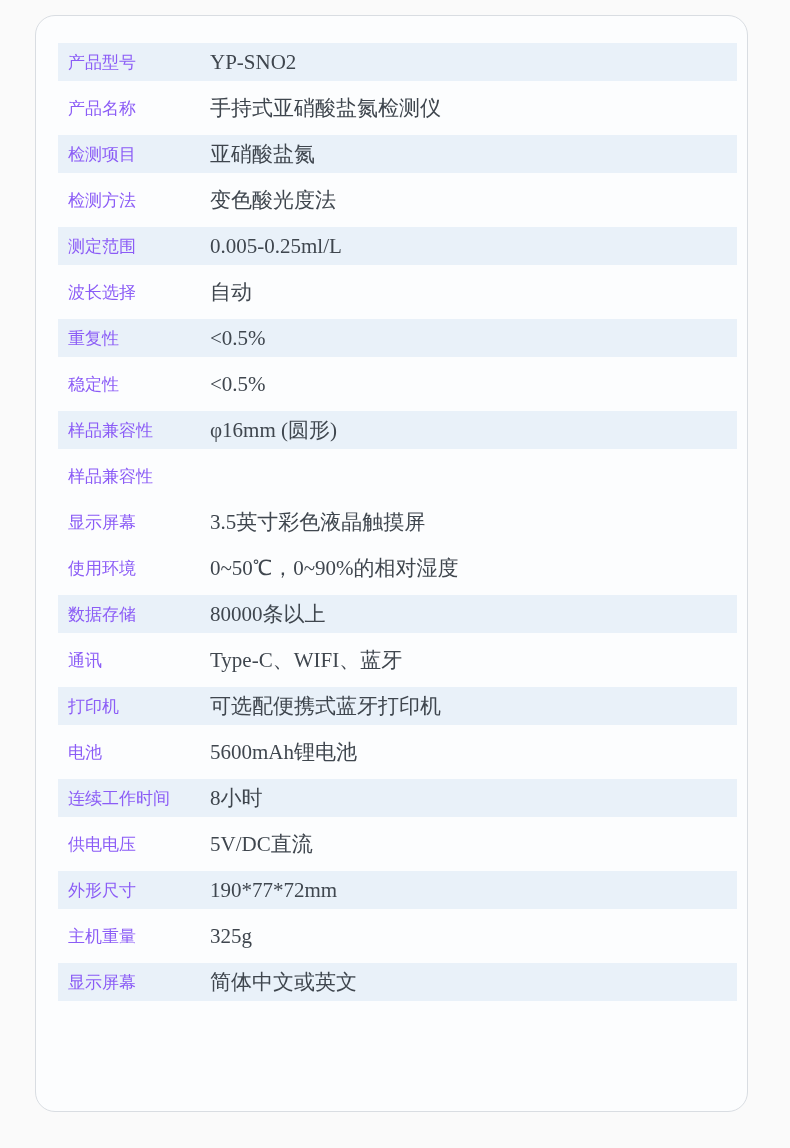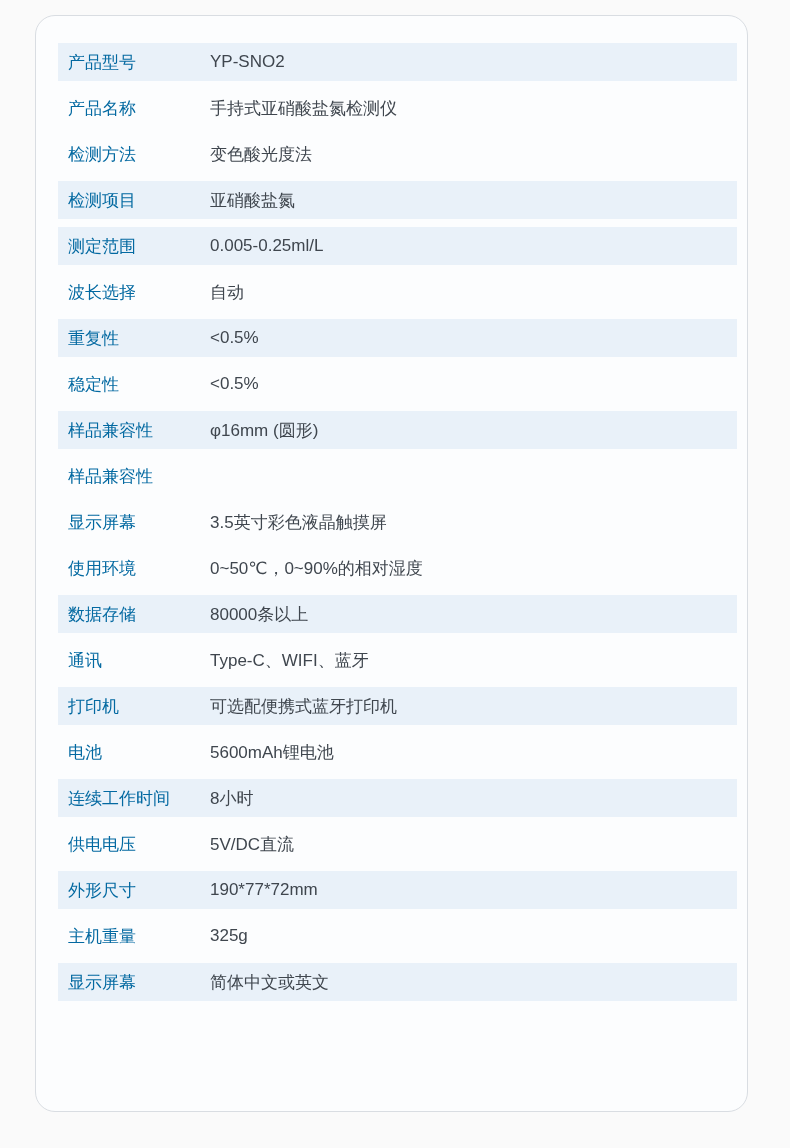--- a/index.html
+++ b/index.html
@@ -35,54 +35,55 @@
     padding: 0 10px;
     background: #fcfdfe;
   }
   .spec-row.alt {
     background: #e9f1f9;
   }
   .spec-row .label {
     width: 142px;
     flex: 0 0 142px;
     font-size: 17px;
-    color: #0369a1;
+    color: #8b5cf6;
     white-space: nowrap;
   }
   .spec-row .value {
     flex: 1;
-    font-size: 17px;
+    font-size: 21px;
     color: #3f464e;
     white-space: nowrap;
+    font-family: Liberation Serif, serif;
   }
 </style>
 </head>
 <body>
 
 <div class="page">
   <div class="spec-card">
     <div id="spec-table">
   <div class="spec-row alt">
     <span class="label">产品型号</span>
     <span class="value">YP-SNO2</span>
   </div>
 
   <div class="spec-row">
     <span class="label">产品名称</span>
     <span class="value">手持式亚硝酸盐氮检测仪</span>
   </div>
 
+  <div class="spec-row alt">
+    <span class="label">检测项目</span>
+    <span class="value">亚硝酸盐氮</span>
+  </div>
+
   <div class="spec-row">
     <span class="label">检测方法</span>
     <span class="value">变色酸光度法</span>
-  </div>
-
-  <div class="spec-row alt">
-    <span class="label">检测项目</span>
-    <span class="value">亚硝酸盐氮</span>
   </div>
 
   <div class="spec-row alt">
     <span class="label">测定范围</span>
     <span class="value">0.005-0.25ml/L</span>
   </div>
 
   <div class="spec-row">
     <span class="label">波长选择</span>
     <span class="value">自动</span>

